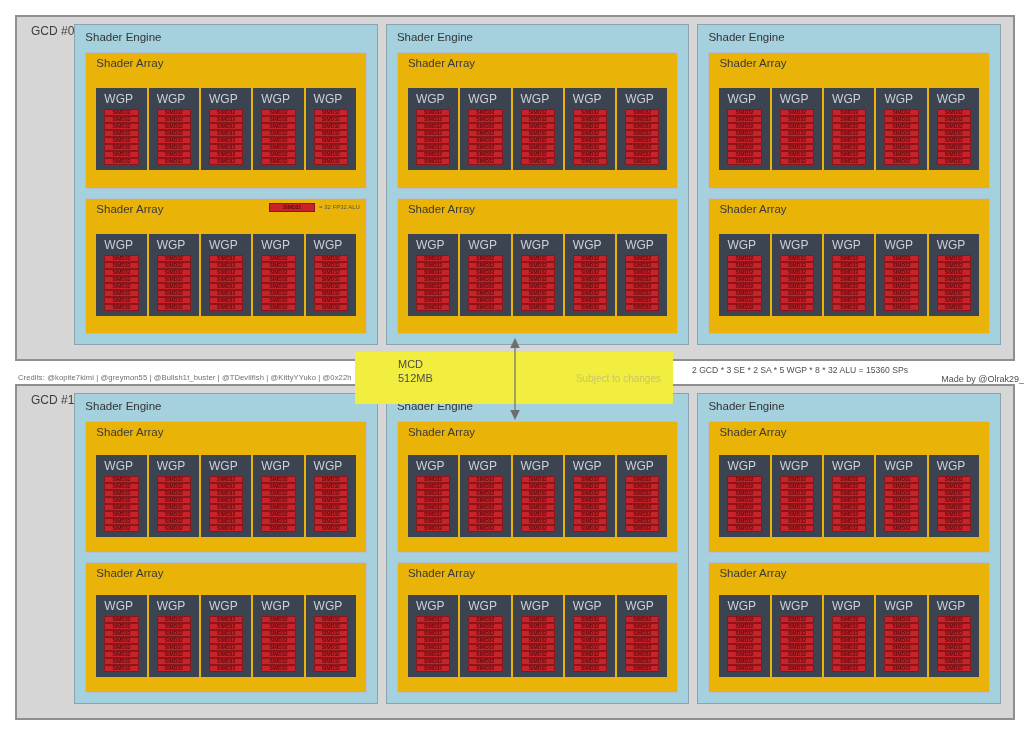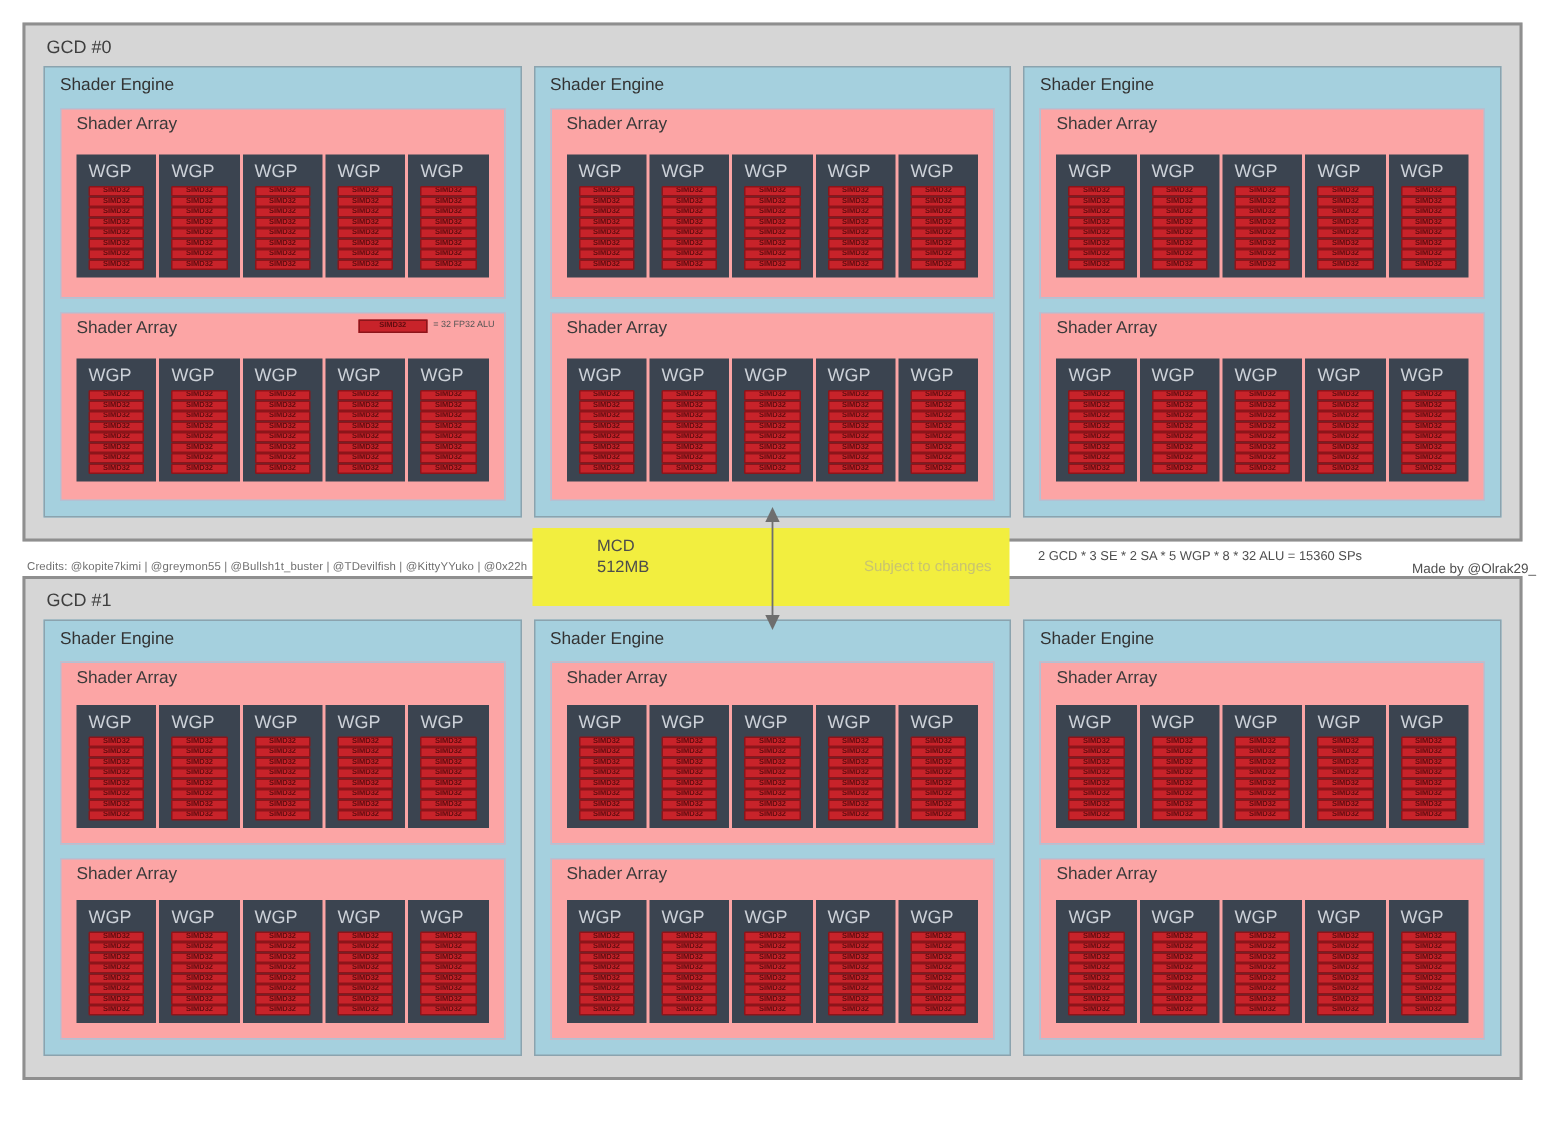--- a/index.html
+++ b/index.html
@@ -4,36 +4,36 @@
 <style>
   html,body { margin:0; padding:0; }
   body {
     width:1030px; height:750px; position:relative; background:#ffffff;
     font-family:"Liberation Sans", sans-serif; overflow:hidden;
   }
   
   .gcd {
     position:absolute; left:15px; width:1000px; box-sizing:border-box;
     background:#d6d6d6; border:2px solid #8f8f8f;
-    display:flex; flex-direction:column; padding:7px 12px 14px 12px;
+    display:flex; padding:7px 12px 14px 12px;
   }
   #gcd0 { top:15px; height:346px; }
   #gcd1 { top:384px; height:336px; }
   .gcd-label { font-size:12px; color:#3e3e3e; height:20px; padding-left:2px; }
   .se-row { flex:1; display:flex; gap:8px; min-height:0; }
   
   .se {
     flex:1; background:#a5d0de; border:1px solid #8ba3ae; box-sizing:border-box;
     display:flex; flex-direction:column; padding:6px 10px 10px 10px; min-height:0;
   }
   .se-label { font-size:11.5px; color:#333; height:21px; }
   .sa-col { flex:1; display:flex; flex-direction:column; gap:9px; min-height:0; }
   
   .sa {
-    flex:1; background:#fca5a5; border:1px solid #b4c0d3; box-sizing:border-box;
+    flex:1; background:#eab308; border:1px solid #b4c0d3; box-sizing:border-box;
     display:flex; flex-direction:column; padding:4px 10px 6px 10px;
     position:relative; min-height:0;
   }
   .sa-label { font-size:11.5px; color:#3a3a3a; height:20px; }
   .wgp-row { flex:1; display:flex; gap:2px; min-height:0;align-items:center; }
   
   .wgp {
     flex:1; background:#3b4450; box-sizing:border-box;
     padding:4px 8px 5px 8px; display:flex; flex-direction:column; min-width:0;
   }

